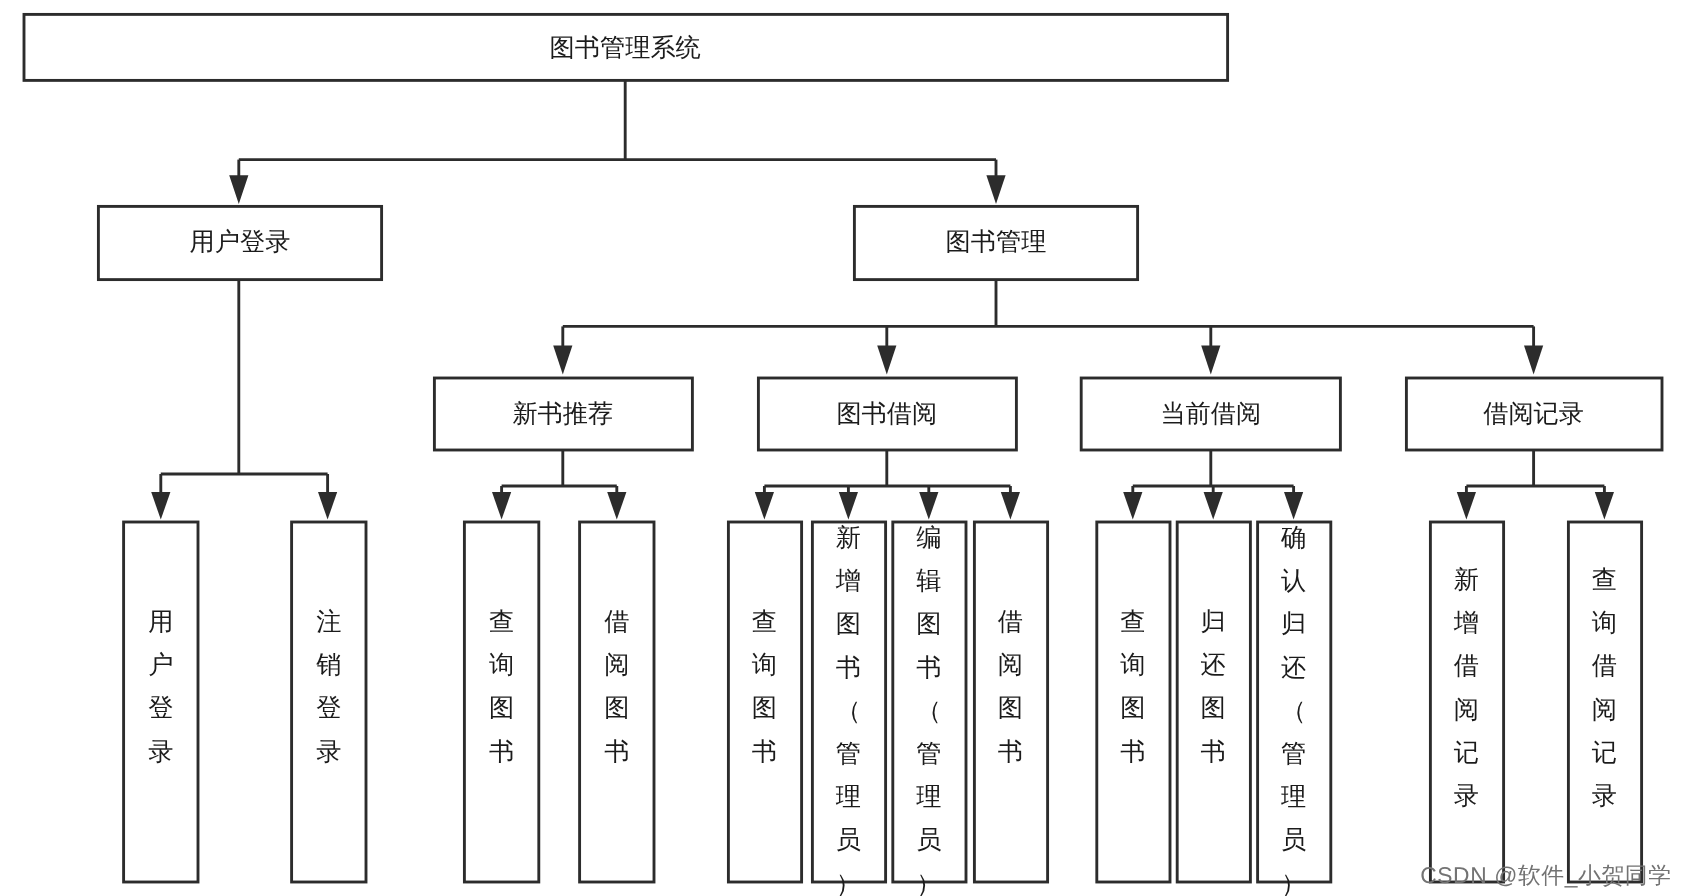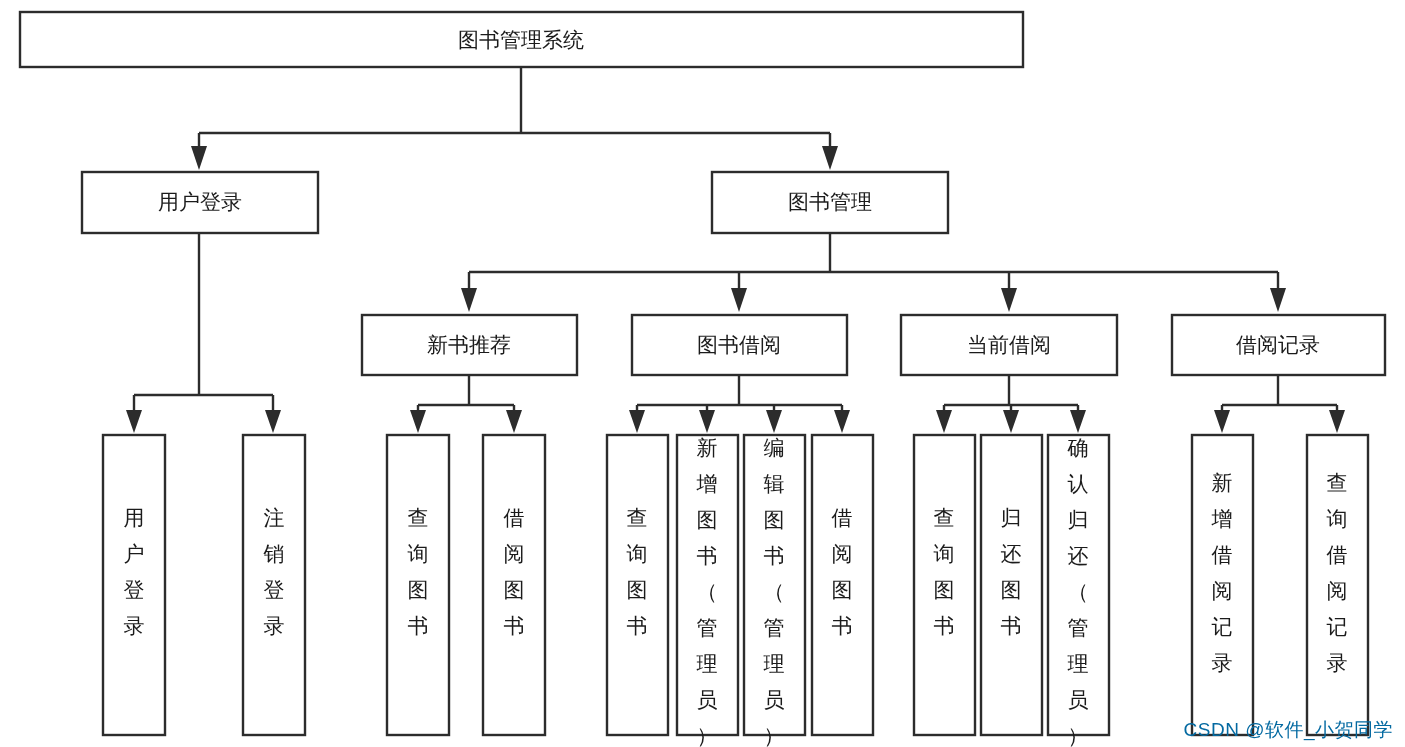--- a/index.html
+++ b/index.html
@@ -53,21 +53,21 @@
     font-size: 21px;
     fill: #1b1b1b;
     text-anchor: middle;
   }
   .watermark {
     position: absolute;
     right: 12px;
     bottom: 4px;
     font-family: "Liberation Sans", "DejaVu Sans", sans-serif;
     font-size: 19px;
-    color: #0369a1;
+    color: #737373;
     white-space: nowrap;
     letter-spacing: 0.5px;
   }
 </style>
 </head>
 <body>
 
 <div id="diagram-root">
 
   <svg id="tree-svg" viewBox="0 0 1405 747" xmlns="http://www.w3.org/2000/svg">

